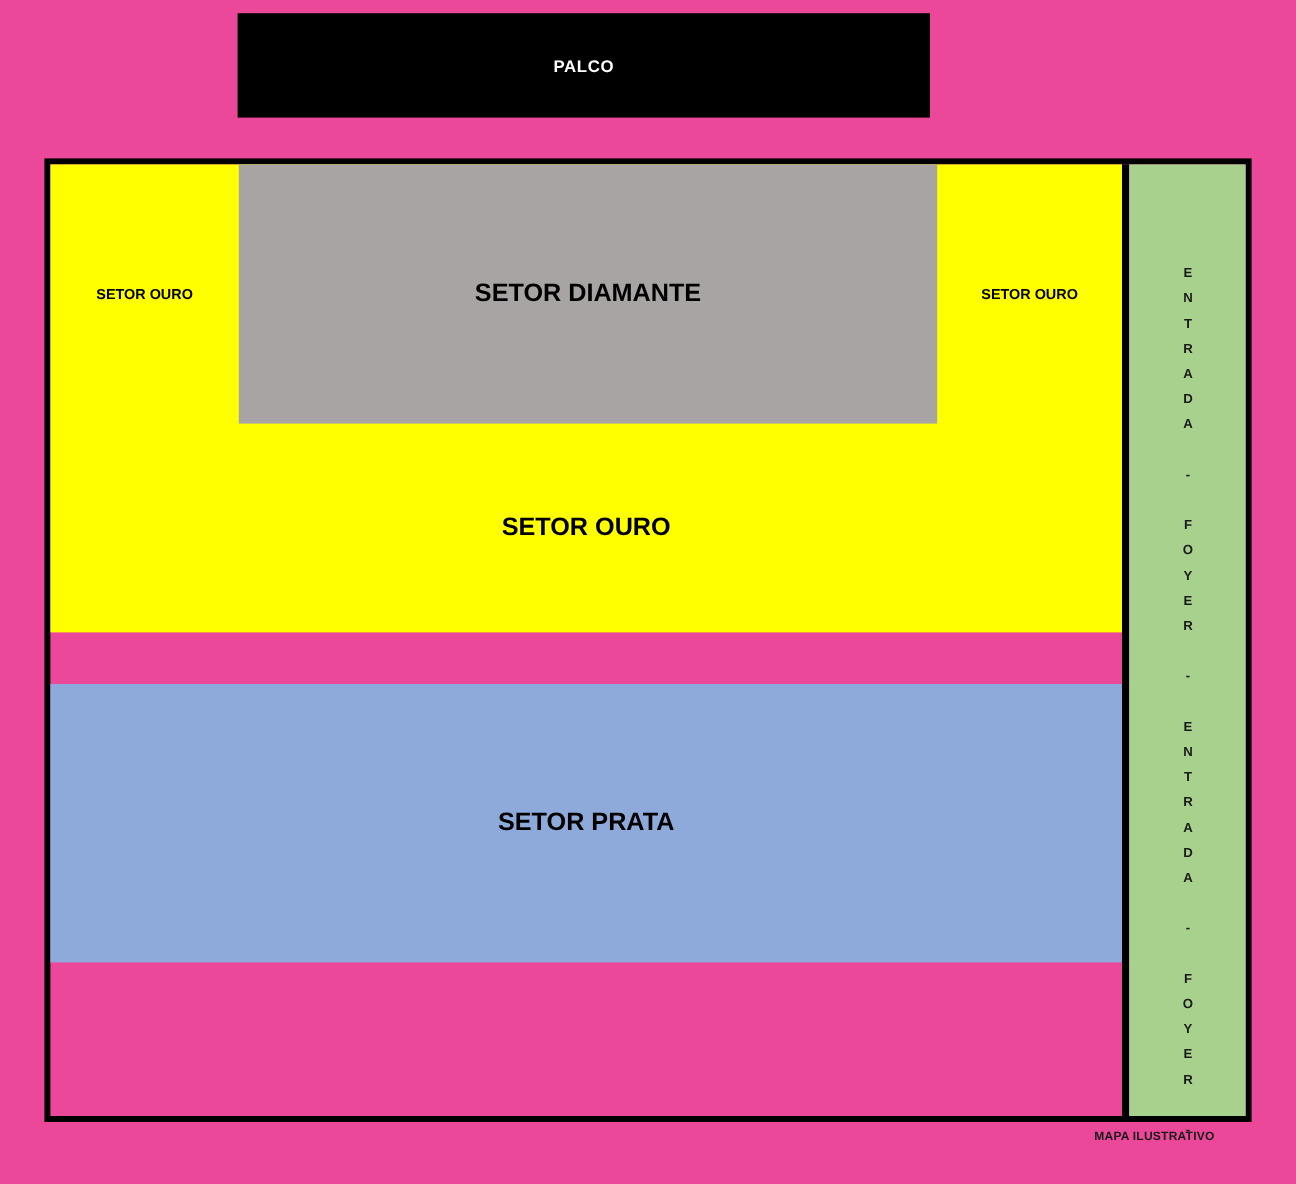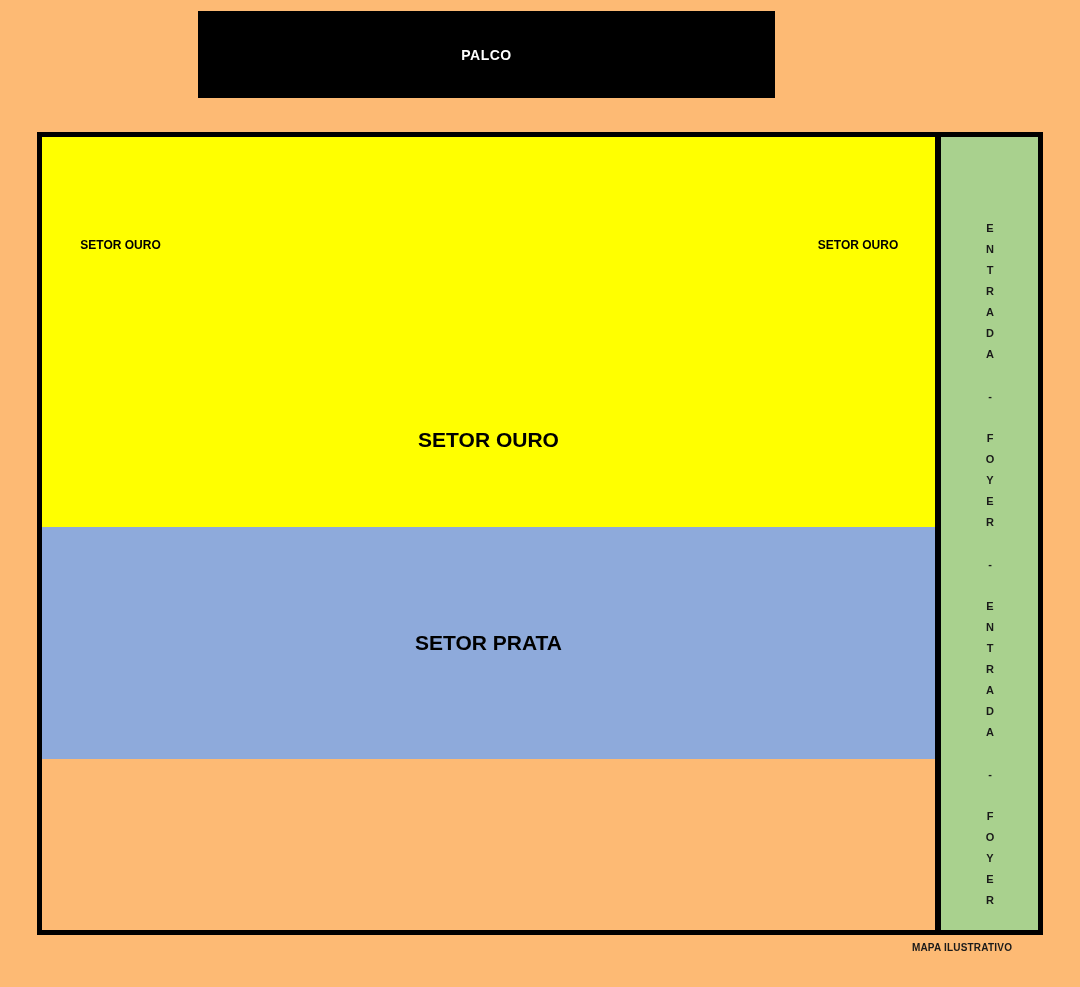--- a/index.html
+++ b/index.html
@@ -5,21 +5,21 @@
   html, body {
     margin: 0;
     padding: 0;
     background: #ffffff;
     font-family: "Liberation Sans", sans-serif;
   }
   .page {
     position: relative;
     width: 1080px;
     height: 987px;
-    background: #fdba74;
+    background: #ec4899;
     overflow: hidden;
   }
   .stage {
     position: absolute;
     left: 198px; top: 11px;
     width: 577px; height: 87px;
     display: flex; align-items: center; justify-content: center;
     color: #ffffff;
     font-weight: bold;
     font-size: 14px;
@@ -82,34 +82,37 @@
 
   <div class="stage" style="background-color: rgb(0, 0, 0);">
     <span>PALCO</span>
   </div>
 
   <div class="venue">
     <div class="venue-inner">
 
       <div class="region region-yellow" style="background-color: rgb(255, 255, 0);"></div>
 
+      <div class="region region-diamante" style="background-color: rgb(168, 164, 163);">
+        <span class="label-big">SETOR DIAMANTE</span>
+      </div>
 
       <div class="region ouro-side-left">
         <span class="label-small">SETOR OURO</span>
       </div>
 
       <div class="region ouro-side-right">
         <span class="label-small">SETOR OURO</span>
       </div>
 
       <div class="region ouro-main-label">
         <span class="label-big">SETOR OURO</span>
       </div>
 
-      <div class="region region-prata" style="background-color: rgb(142, 170, 219);">
+      <div class="region region-prata" style="background-color: rgb(142, 170, 219); margin-top: 43px;">
         <span class="label-big">SETOR PRATA</span>
       </div>
 
 
       <div class="region divider"></div>
 
       <div class="region entrance-strip" style="background-color: rgb(169, 209, 142);">
         <span class="entrance-text">ENTRADA - FOYER - ENTRADA - FOYER -</span>
       </div>
 

